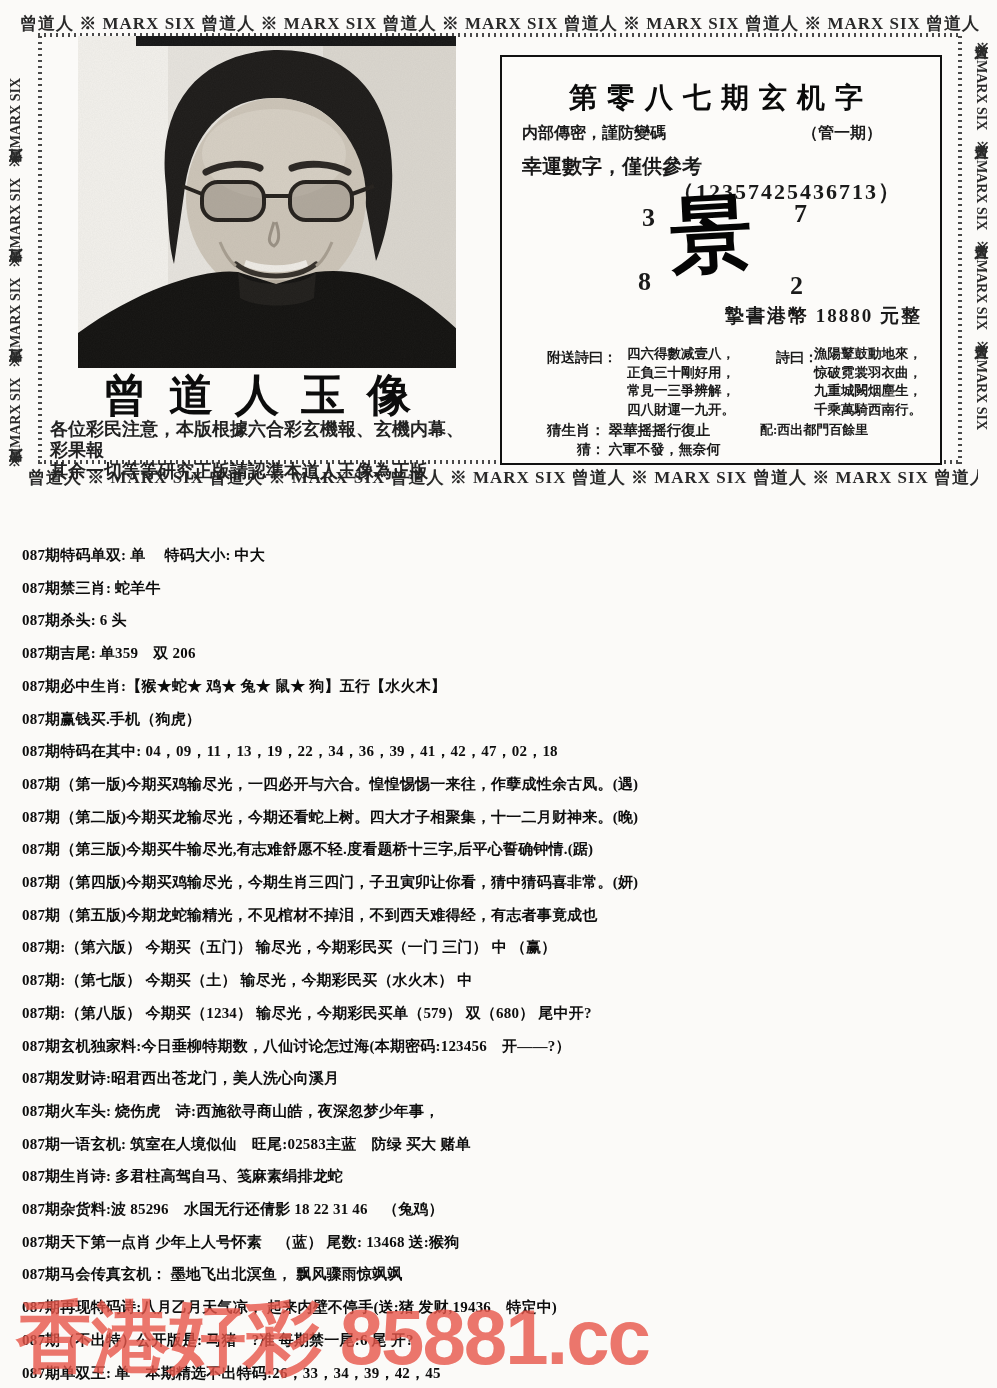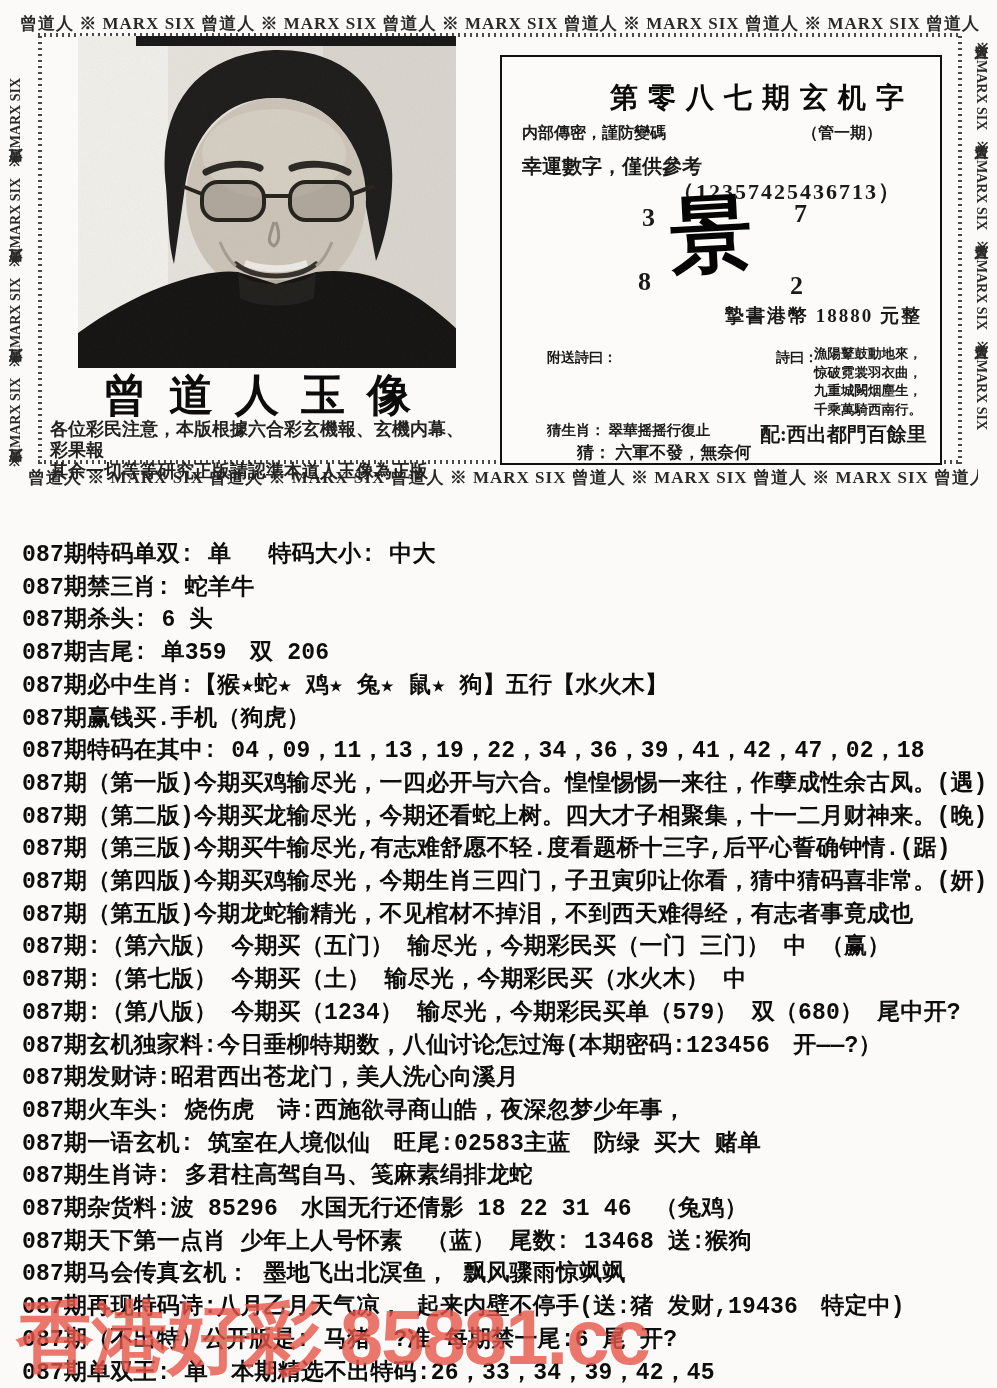--- a/index.html
+++ b/index.html
@@ -22,42 +22,42 @@
   .photo{left:78px;top:36px;width:378px;height:332px;}
   
   .photo-title{left:88px;top:366px;width:360px;text-align:center;font-size:44px;font-weight:bold;
                letter-spacing:22px;font-family:"Liberation Serif",serif;color:#0c0c0c;white-space:nowrap;}
   .photo-cap{left:50px;top:419px;width:420px;font-size:18px;font-weight:bold;line-height:21px;
              color:#222;font-family:"Liberation Serif",serif;}
   
   .panel{left:500px;top:55px;width:438px;height:406px;border:2px solid #111;background:#fcfbf9;}
   .panel *{position:absolute;white-space:nowrap;}
   .p-title{left:0;top:22px;width:438px;text-align:center;font-size:28px;font-weight:bold;
-           letter-spacing:10px;color:#0a0a0a;padding-left:41px;}
+           letter-spacing:10px;color:#0a0a0a;}
   .p-l1a{left:20px;top:66px;font-size:16px;font-weight:bold;}
   .p-l1b{left:300px;top:66px;font-size:16px;font-weight:bold;}
   .p-l2{left:20px;top:96px;font-size:20px;font-weight:bold;}
   .p-nums{left:0;top:120px;width:400px;text-align:right;font-size:22px;font-weight:bold;letter-spacing:2px;}
   .p-c{font-size:26px;font-weight:bold;font-family:"Liberation Serif",serif;}
   .p-c1{left:140px;top:146px;}  .p-c2{left:292px;top:142px;}
   .p-c3{left:136px;top:210px;}  .p-c4{left:288px;top:214px;}
   .p-big{left:168px;top:138px;font-size:82px;font-weight:bold;line-height:1;
          font-family:"Liberation Serif",serif;transform:rotate(-3deg);color:#050505;}
   .p-price{left:0;top:246px;width:420px;text-align:right;font-size:19px;font-weight:bold;letter-spacing:2px;}
   .p-poem1-label{left:45px;top:292px;font-size:14px;font-weight:bold;}
   .p-poem1{left:125px;top:288px;}
   .p-poem2-label{left:262px;top:292px;font-size:14px;font-weight:bold;margin-left:12px;}
   .p-poem2{left:312px;top:288px;text-align:center;}
   .poem-line{position:static!important;display:block;font-size:13.5px;font-weight:bold;line-height:18.5px;}
   .p-zg{left:45px;top:364px;font-size:14.5px;font-weight:bold;}
-  .p-pair{left:258px;top:364px;font-size:20px;font-weight:bold;}
-  .p-guess{left:75px;top:384px;font-size:17px;font-weight:bold;}
+  .p-pair{left:258px;top:364px;font-size:13px;font-weight:bold;}
+  .p-guess{left:75px;top:384px;font-size:14px;font-weight:bold;}
   
   .body-lines{left:22px;top:539px;width:970px;}
-  .body-line{font-family:Liberation Mono, monospace;font-size:23px;font-weight:bold;
+  .body-line{font-family:Liberation Serif, serif;font-size:15px;font-weight:bold;
              line-height:32.7px;color:#0d0d0d;white-space:nowrap;letter-spacing:0.2px;}
   
   .watermark{left:16px;top:1286px;font-family:"Liberation Sans",sans-serif;font-size:78px;
              font-weight:bold;letter-spacing:-2px;opacity:0.8;white-space:nowrap;z-index:5;}
 </style>
 </head>
 <body>
 
 <div class="abs strip strip-top">曾道人 ※ MARX SIX 曾道人 ※ MARX SIX 曾道人 ※ MARX SIX 曾道人 ※ MARX SIX 曾道人 ※ MARX SIX 曾道人 ※ MARX SIX 曾道人 ※ MARX SIX</div>
 <div class="abs strip strip-bottom">曾道人 ※ MARX SIX 曾道人 ※ MARX SIX 曾道人 ※ MARX SIX 曾道人 ※ MARX SIX 曾道人 ※ MARX SIX 曾道人 ※ MARX SIX 曾道人 ※ MARX SIX</div>
@@ -117,20 +117,26 @@
   <div class="p-l1b">（管一期）</div>
   <div class="p-l2">幸運數字，僅供參考</div>
   <div class="p-nums">（12357425436713）</div>
   <div class="p-c p-c1">3</div>
   <div class="p-c p-c2">7</div>
   <div class="p-c p-c3">8</div>
   <div class="p-c p-c4">2</div>
   <div class="p-big">景</div>
   <div class="p-price">摯書港幣 18880 元整</div>
   <div class="p-poem1-label">附送詩曰：</div>
+  <div class="p-poem1">
+      <div class="poem-line">四六得數减壹八，</div>
+      <div class="poem-line">正負三十剛好用，</div>
+      <div class="poem-line">常見一三爭辨解，</div>
+      <div class="poem-line">四八財運一九开。</div>
+    </div>
   <div class="p-poem2-label">詩曰：</div>
   <div class="p-poem2">
       <div class="poem-line">漁陽鼙鼓動地來，</div>
       <div class="poem-line">惊破霓裳羽衣曲，</div>
       <div class="poem-line">九重城闕烟塵生，</div>
       <div class="poem-line">千乘萬騎西南行。</div>
     </div>
   <div class="p-zg">猜生肖： 翠華摇摇行復止</div>
   <div class="p-pair">配:西出都門百餘里</div>
   <div class="p-guess">猜： 六軍不發，無奈何</div>

